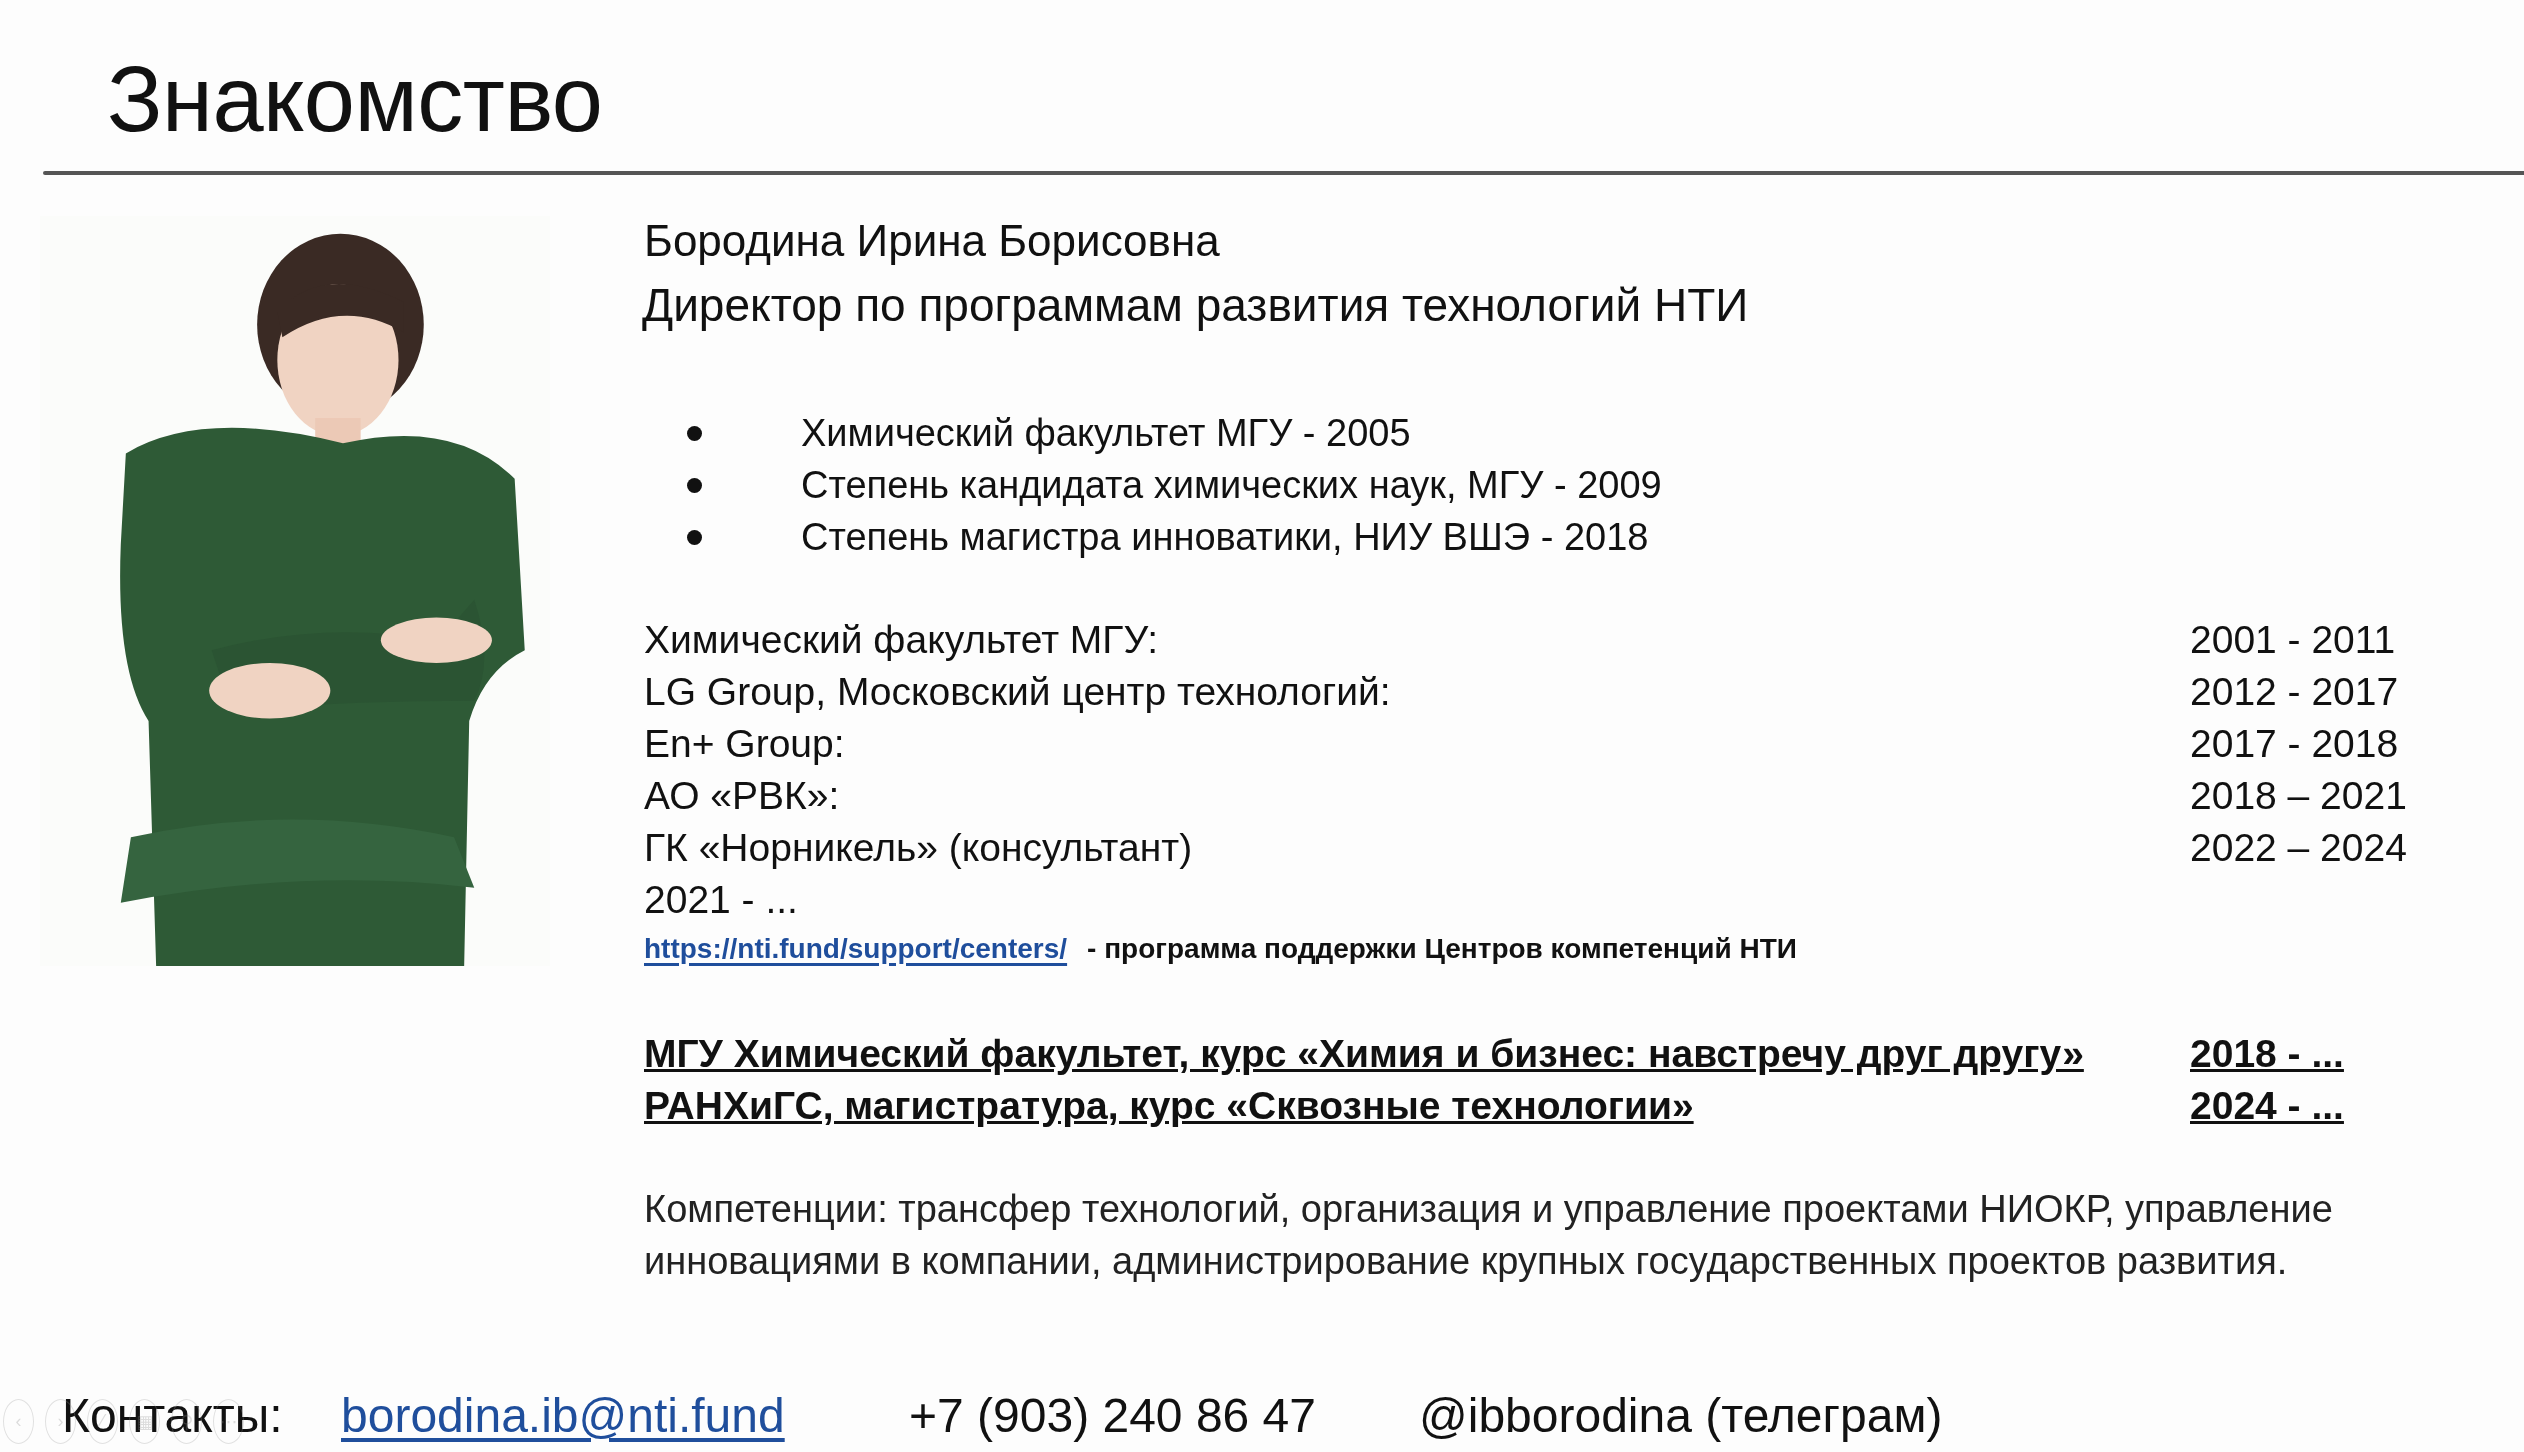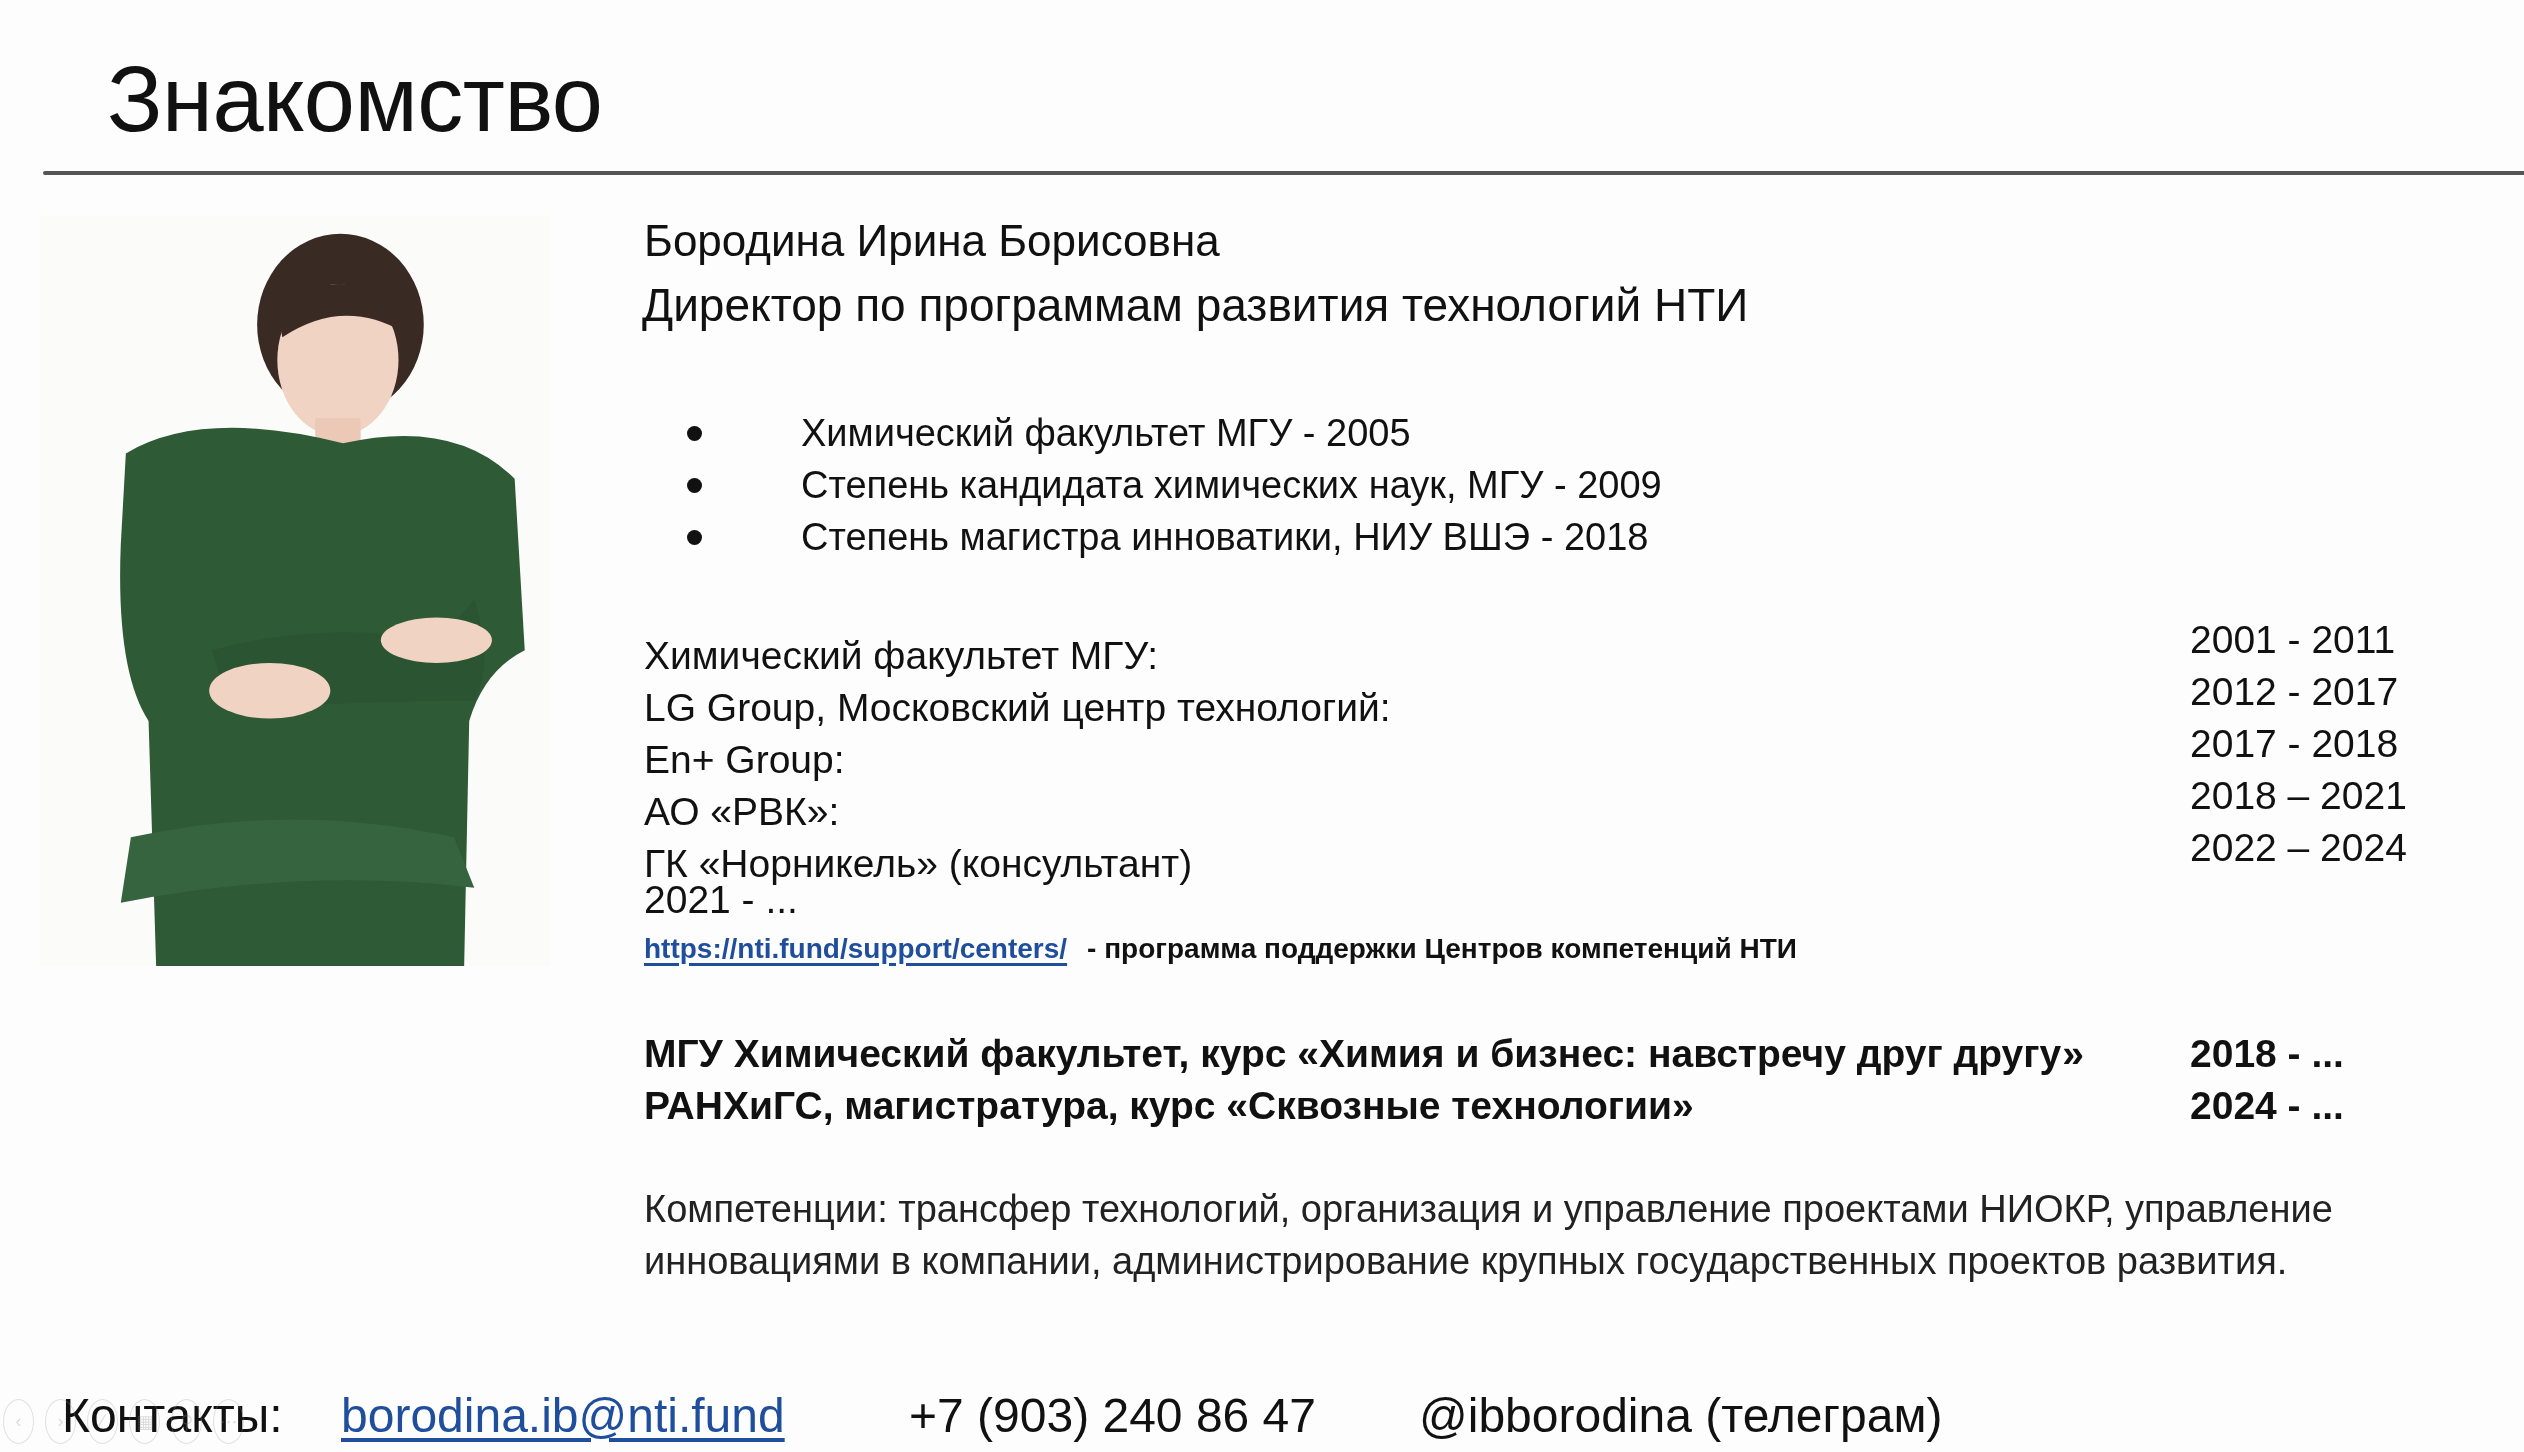--- a/index.html
+++ b/index.html
@@ -16,29 +16,29 @@
 
   .name { left:644px; top:217px; font-size:44px; font-weight:normal; line-height:1.1; }
   .role { left:642px; top:280px; font-size:46px; line-height:1.1; }
 
   .bullets { left:677px; top:407px; font-size:38px; line-height:52px; }
   .bullet-row { display:flex; align-items:center; height:52px;gap:28px; }
   .bullet-dot { width:15px; height:15px; border-radius:50%; background:#111; margin-left:10px; margin-right:71px; }
 
   .career { left:644px; top:614px; width:1798px; font-size:39px; line-height:52px; }
   .career-row { display:flex; height:52px; }
-  .career-row .org { flex:1;margin-top:16px; }
+  .career-row .org { flex:1; }
   .career-row .yrs { width:252px; }
 
   .link-row { left:644px; top:923px; font-size:28px; line-height:52px; font-weight:bold; }
   .link-row a { color:#1f4e9c; text-decoration:underline; text-decoration-thickness:3px; text-underline-offset:5px; font-weight:bold; }
   .link-row .desc { margin-left:20px; color:#111; }
 
   .teaching { left:644px; top:1028px; width:1798px; font-size:39px; line-height:52px; font-weight:bold; }
-  .teaching-row { display:flex; height:52px; }
+  .teaching-row { display:flex; height:52px;text-decoration:underline; }
   .teaching-row .course { flex:1; }
   .teaching-row .yrs { width:252px; }
 
   .competencies { left:644px; top:1183px; width:1798px; font-size:38px; line-height:52px; color:#222; white-space:normal; }
 
   .contacts { left:62px; top:1390px; font-size:48px; line-height:1.1; display:flex; align-items:center; }
   .contacts .lbl { width:279px; }
   .contacts .email { color:#1f4e9c; text-decoration:underline; text-decoration-thickness:3.5px; text-underline-offset:6px; width:568px; }
   .contacts .phone { width:510px; }
 

